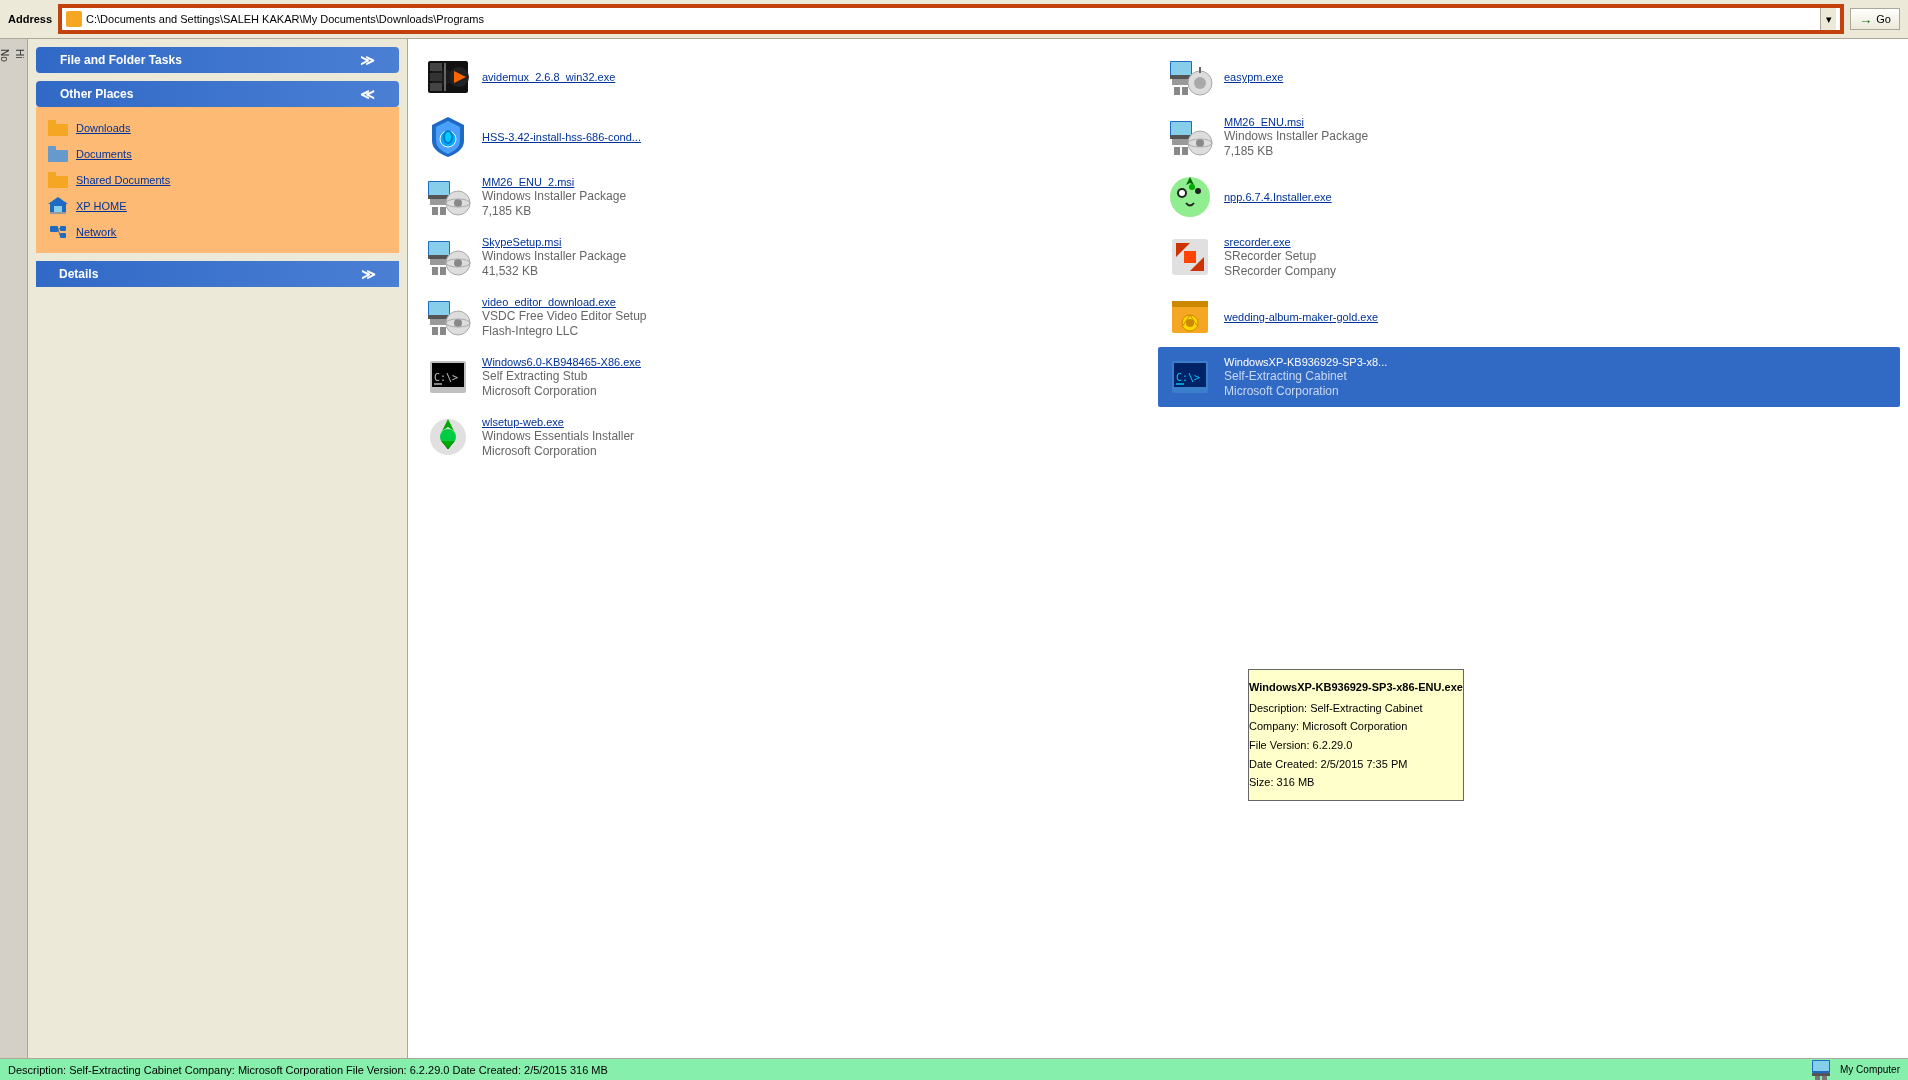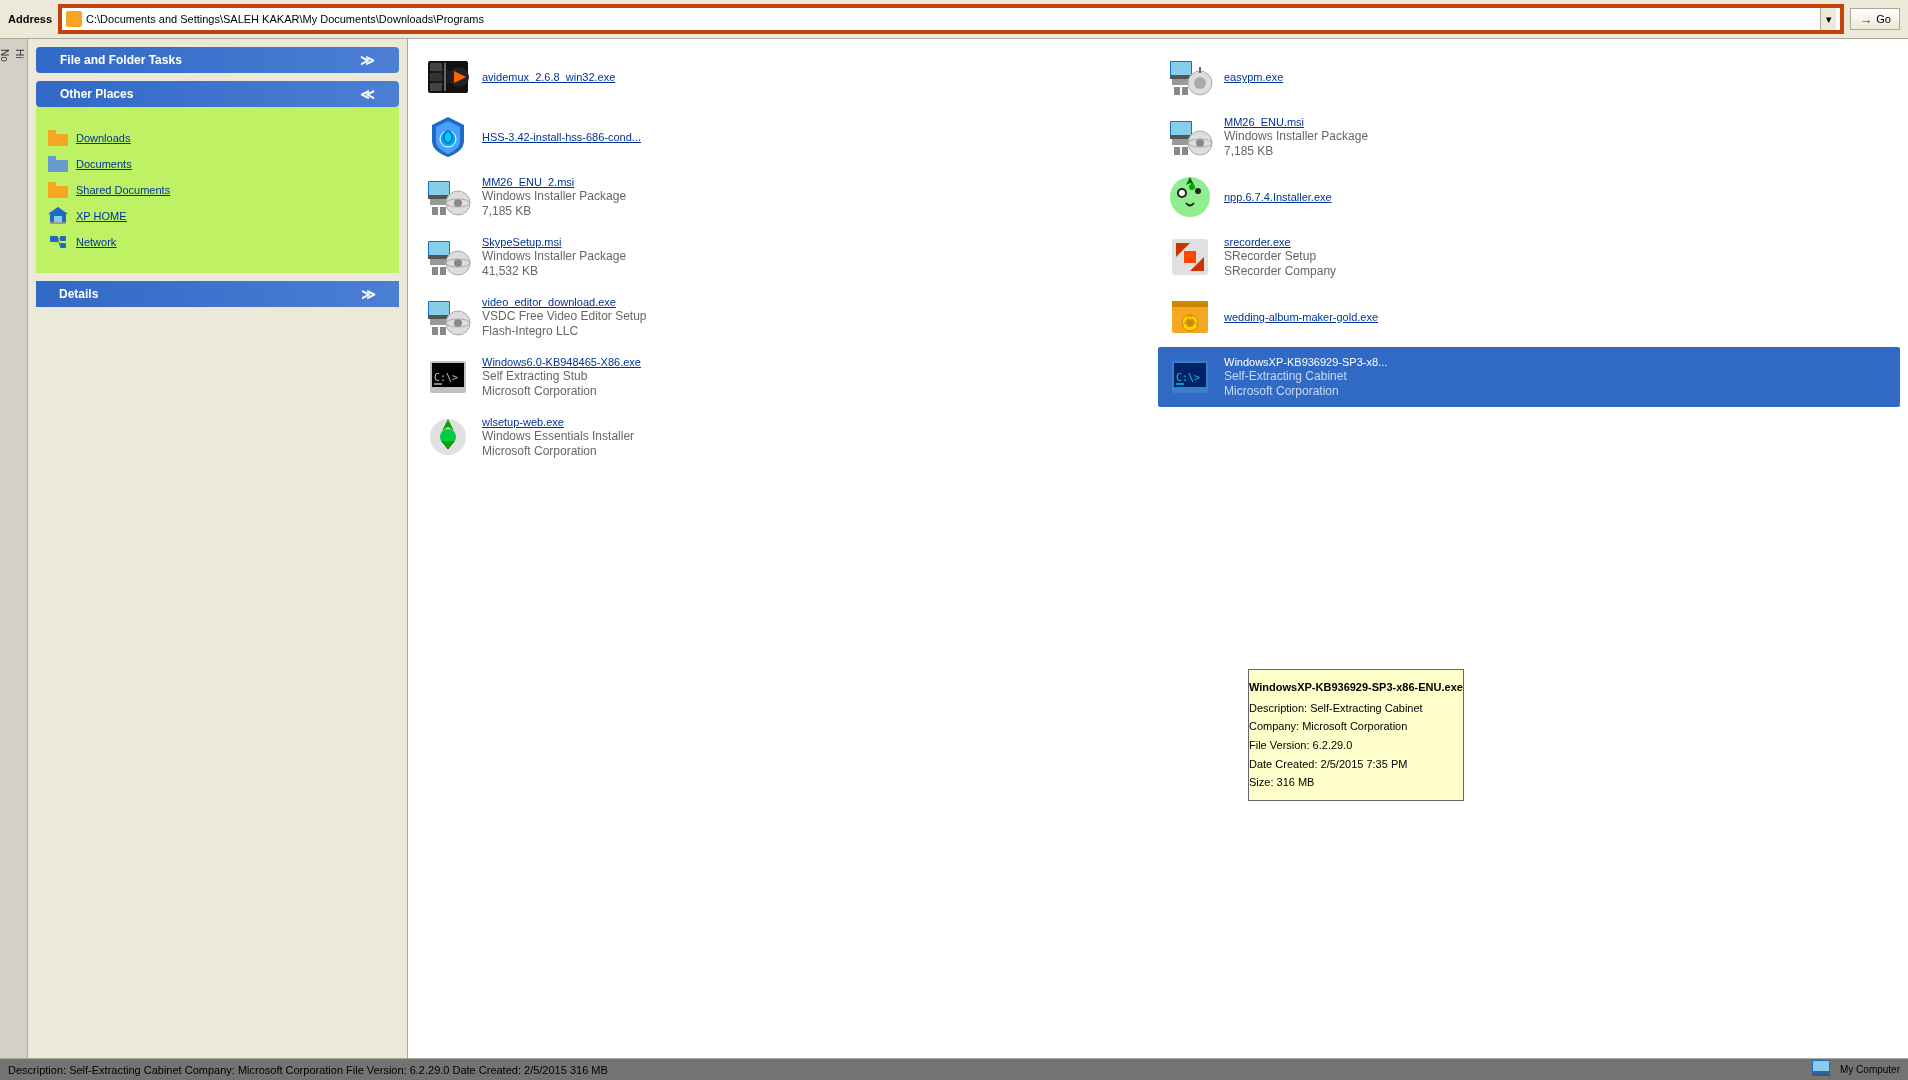--- a/index.html
+++ b/index.html
@@ -108,22 +108,22 @@
       align-items: center;
       justify-content: space-between;
       cursor: pointer;
       border-radius: 4px;
     }
     .sidebar-header-chevron {
       font-size: 14px;
       color: #fff;
     }
     .sidebar-content {
-      background: #bef264;
-      padding: 18px 4px;
+      background: #fdba74;
+      padding: 8px 4px;
       text-decoration: underline;
     }
     .sidebar-item {
       display: flex;
       align-items: center;
       gap: 8px;
       padding: 3px 8px;
       cursor: pointer;
       color: #003399;
       text-decoration: underline;
@@ -211,21 +211,21 @@
       color: #666;
     }
 
     
     .status-bar {
       position: fixed;
       bottom: 0;
       left: 0;
       right: 0;
       height: 22px;
-      background: #737373;
+      background: #86efac;
       border-top: 1px solid #ACA899;
       display: flex;
       align-items: center;
       padding: 0 8px;
       font-size: 11px;
       gap: 20px;
     }
     .status-text {
       flex: 1;
       white-space: nowrap;

